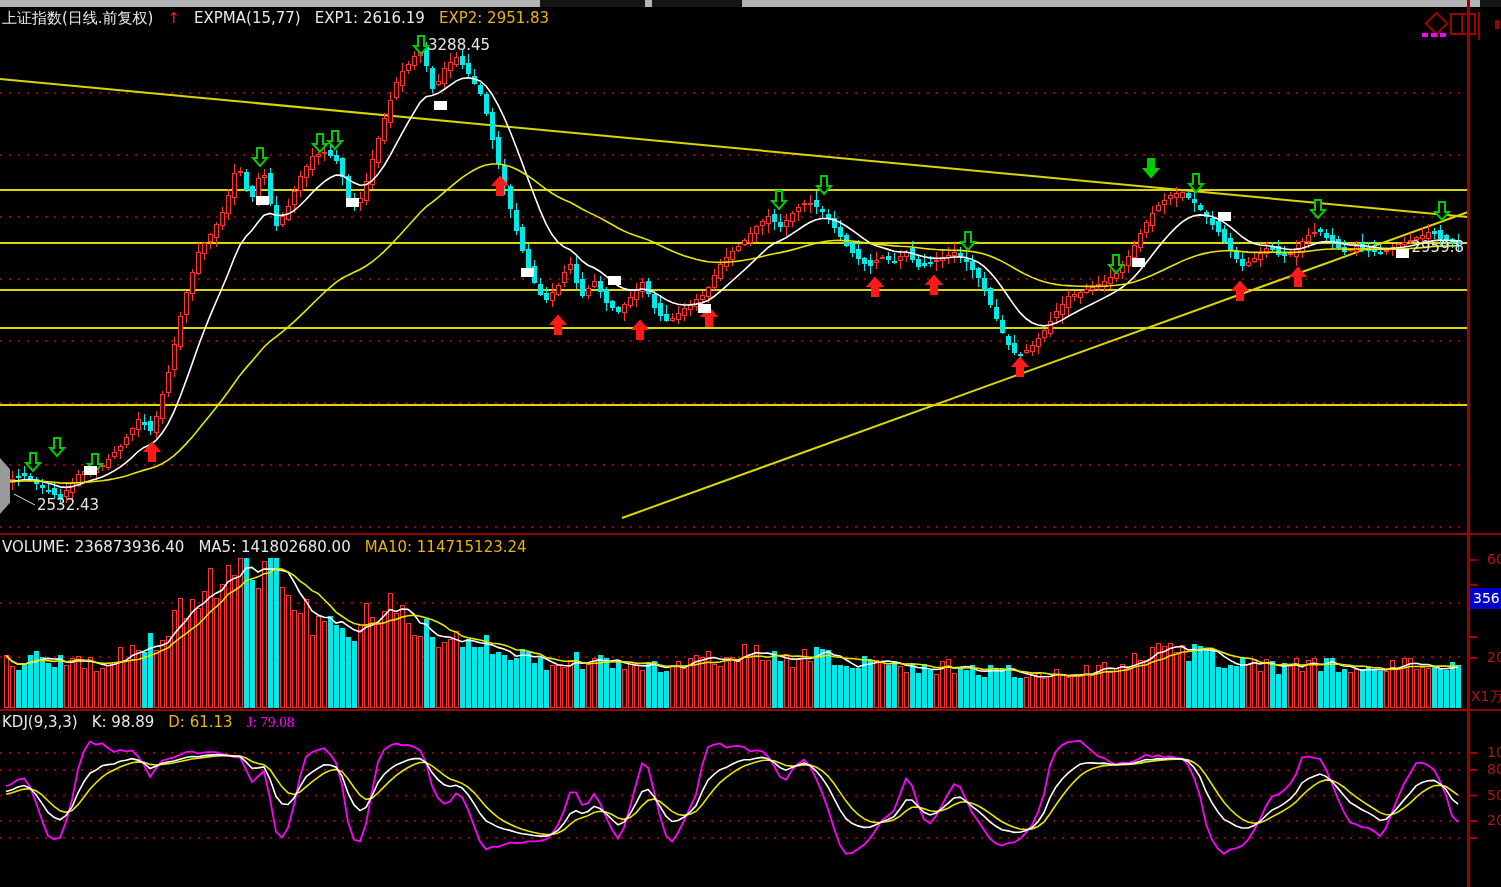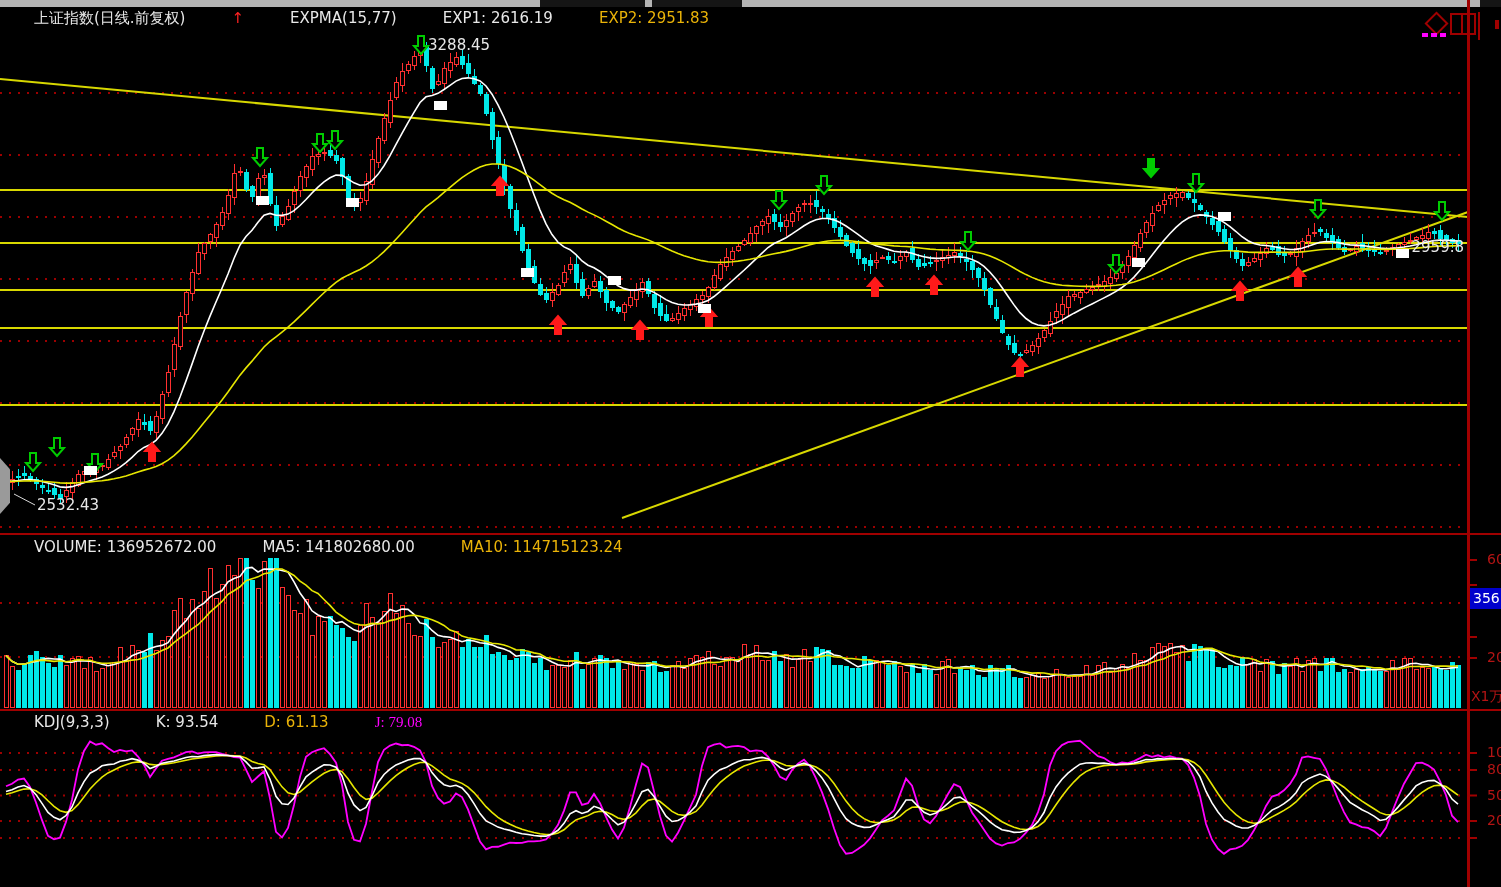--- a/index.html
+++ b/index.html
@@ -1,21 +1,21 @@
 <!DOCTYPE html>
 <html><head>
 <meta charset="utf-8">
 <style>
   html,body{margin:0;padding:0;background:#000;}
   .screen{position:relative;width:1501px;height:887px;background:#000;overflow:hidden;
           font-family:"DejaVu Sans","Liberation Sans",sans-serif;}
   .titlebar{position:absolute;left:0;top:0;width:1501px;height:7px;background:#b4b4b4;}
   .titlebar .seg{position:absolute;top:0;height:7px;background:#151515;}
   .row{position:absolute;left:2px;white-space:nowrap;font-size:15px;line-height:20px;color:#e8e8e8;}
-  .row span{display:inline-block;margin-right:14px;margin-left:32px;}
+  .row span{display:inline-block;margin-right:14px;}
   .yellow{color:#eab308;}
   .magenta{color:#ff00ff;font-family:Liberation Serif, serif;}
   .white{color:#e8e8e8;}
   .red{color:#ff2222;}
   .axlabel{position:absolute;left:1487px;font-size:14px;color:#b41414;white-space:nowrap;}
   .voltag{position:absolute;left:1470px;width:46px;height:21px;background:#0000cc;color:#fff;
           font-size:14px;line-height:21px;padding-left:3px;}
   .volunit{position:absolute;left:1471px;font-size:14px;color:#b41414;white-space:nowrap;}
   svg{position:absolute;left:0;top:0;}
   .panel-hit{position:absolute;left:0;width:1468px;}
@@ -860,25 +860,25 @@
 
   <div class="panel-hit" style="top:28px;height:505px;"></div>
   <div class="panel-hit" style="top:558px;height:150px;"></div>
   <div class="panel-hit" style="top:734px;height:153px;"></div>
 
   <div class="row" style="top:8px;">
     <span class="white">上证指数(日线.前复权)</span><span class="red">↑</span><span class="white">EXPMA(15,77)</span><span class="white">EXP1: 2616.19</span><span class="yellow">EXP2: 2951.83</span>
   </div>
 
   <div class="row" style="top:537px;">
-    <span class="white">VOLUME: 136952672.00</span><span class="white">MA5: 141802680.00</span><span class="yellow">MA10: 114715123.24</span>
+    <span class="white">VOLUME: 236873936.40</span><span class="white">MA5: 141802680.00</span><span class="yellow">MA10: 114715123.24</span>
   </div>
 
   <div class="row" style="top:712px;">
-    <span class="white">KDJ(9,3,3)</span><span class="white">K: 93.54</span><span class="yellow">D: 61.13</span><span class="magenta">J: 79.08</span>
+    <span class="white">KDJ(9,3,3)</span><span class="white">K: 98.89</span><span class="yellow">D: 61.13</span><span class="magenta">J: 79.08</span>
   </div>
 
   <div class="axlabel" style="top:551px;">60000</div>
   <div class="axlabel" style="top:649px;">20000</div>
   <div class="voltag" style="top:588px;">356</div>
   <div class="volunit" style="top:688px;">X1万</div>
   <div class="axlabel" style="top:744px;">100</div>
   <div class="axlabel" style="top:761px;">80</div>
   <div class="axlabel" style="top:787px;">50</div>
   <div class="axlabel" style="top:812px;">20</div>

